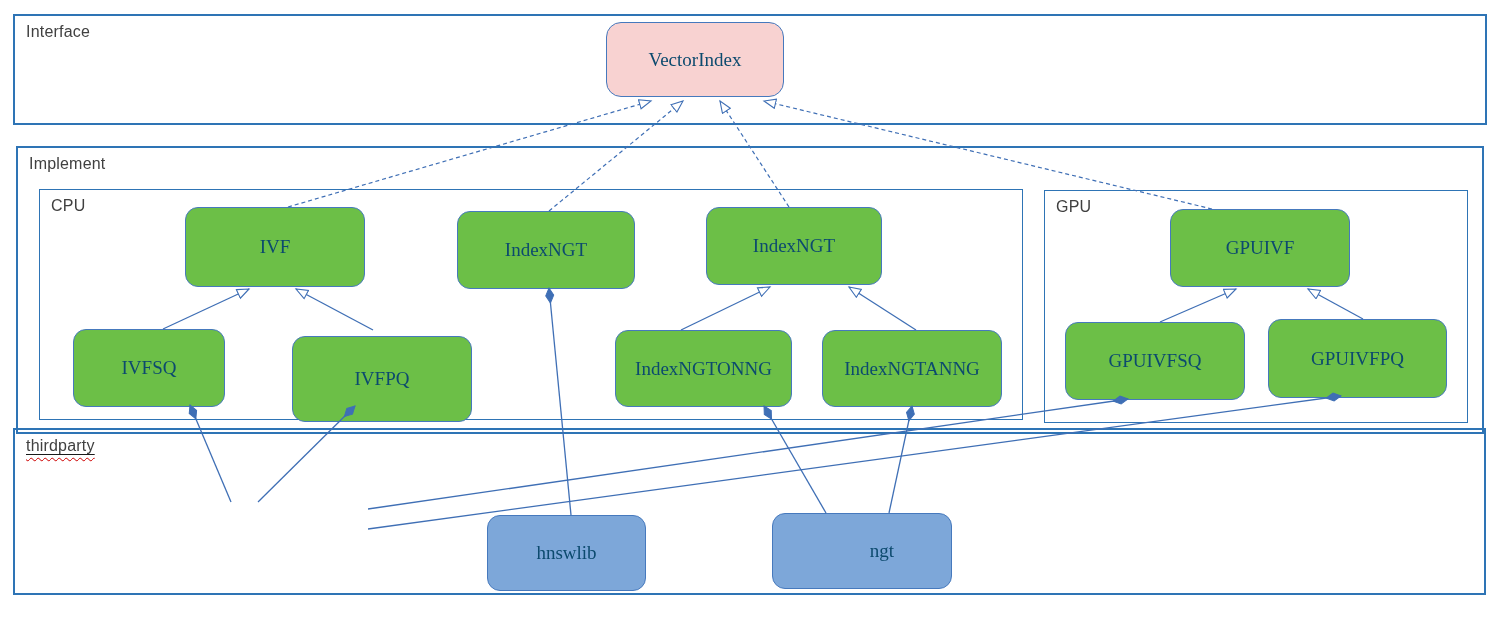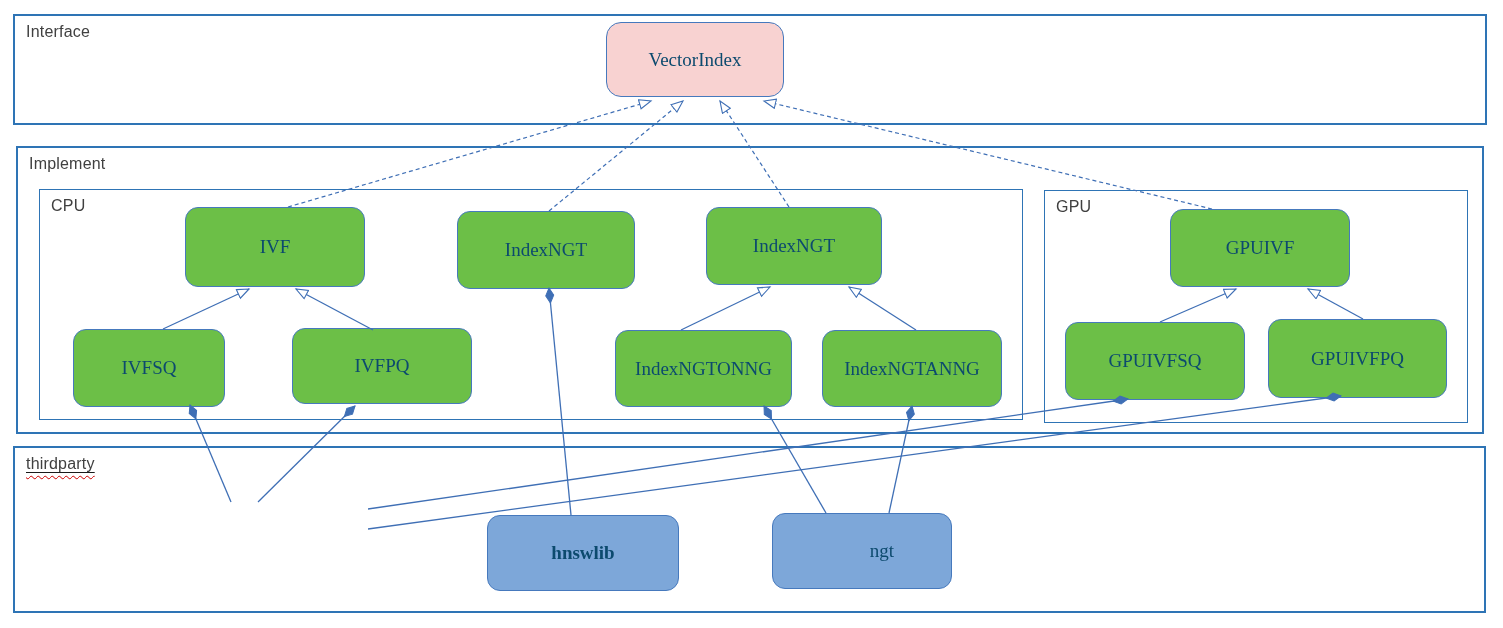--- a/index.html
+++ b/index.html
@@ -77,21 +77,21 @@
   </div>
 
   <div class="frame inner" style="left:39px;top:189px;width:984px;height:231px;">
     <span class="frame-label">CPU</span>
   </div>
 
   <div class="frame inner" style="left:1044px;top:190px;width:424px;height:233px;padding-left:12px;">
     <span class="frame-label">GPU</span>
   </div>
 
-  <div class="frame" style="left:13px;top:446px;width:1473px;height:167px;">
+  <div class="frame" style="left:13px;top:428px;width:1473px;height:167px;">
     <span class="frame-label"><span class="u-wavy"><span class="u-solid">thirdparty</span></span></span>
   </div>
 
   <div class="node pink" style="left:606px;top:22px;width:178px;height:75px;">
       <span>VectorIndex</span>
     </div>
 
   <div class="node green" style="left:185px;top:207px;width:180px;height:80px;">
       <span>IVF</span>
     </div>
@@ -101,37 +101,37 @@
   <div class="node green" style="left:706px;top:207px;width:176px;height:78px;">
       <span>IndexNGT</span>
     </div>
   <div class="node green" style="left:1170px;top:209px;width:180px;height:78px;">
       <span>GPUIVF</span>
     </div>
 
   <div class="node green" style="left:73px;top:329px;width:152px;height:78px;">
       <span>IVFSQ</span>
     </div>
-  <div class="node green" style="left:292px;top:328px;width:180px;height:76px;">
+  <div class="node green" style="left:292px;top:336px;width:180px;height:86px;">
       <span>IVFPQ</span>
     </div>
   <div class="node green" style="left:615px;top:330px;width:177px;height:77px;">
       <span>IndexNGTONNG</span>
     </div>
   <div class="node green" style="left:822px;top:330px;width:180px;height:77px;">
       <span>IndexNGTANNG</span>
     </div>
   <div class="node green" style="left:1065px;top:322px;width:180px;height:78px;">
       <span>GPUIVFSQ</span>
     </div>
   <div class="node green" style="left:1268px;top:319px;width:179px;height:79px;">
       <span>GPUIVFPQ</span>
     </div>
 
-  <div class="node blue" style="left:487px;top:515px;width:192px;height:76px;font-weight:bold;">
+  <div class="node blue" style="left:487px;top:515px;width:159px;height:76px;">
       <span>hnswlib</span>
     </div>
   <div class="node blue" style="left:772px;top:513px;width:180px;height:76px;padding-left:40px;">
       <span>ngt</span>
     </div>
 
   <svg class="edges" id="edges-svg" viewBox="0 0 1503 628">
     <defs>
       <marker id="triangle" markerUnits="userSpaceOnUse" markerWidth="15" markerHeight="12" refX="12.5" refY="5.5" orient="auto">
         <path d="M0.8,0.8 L12.5,5.5 L0.8,10.2 Z" fill="#ffffff" stroke="#3f6fb5" stroke-width="1.1"></path>

